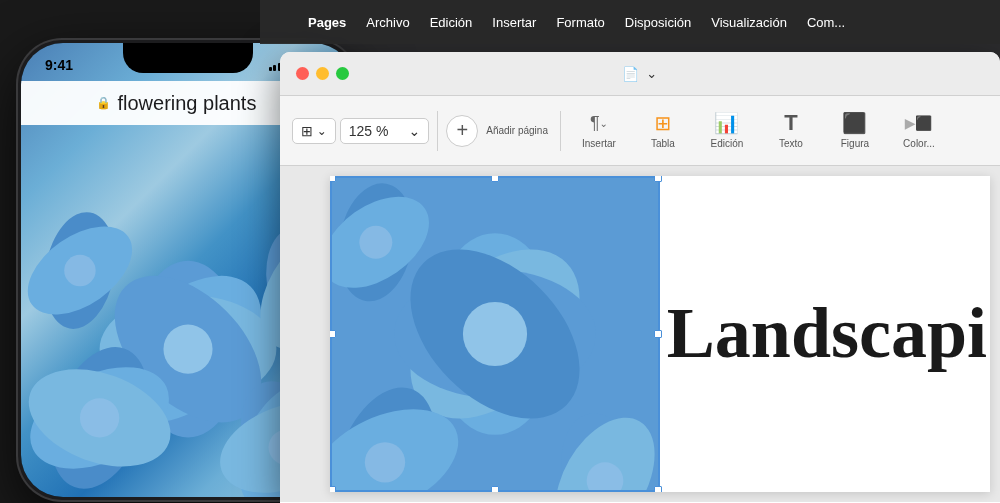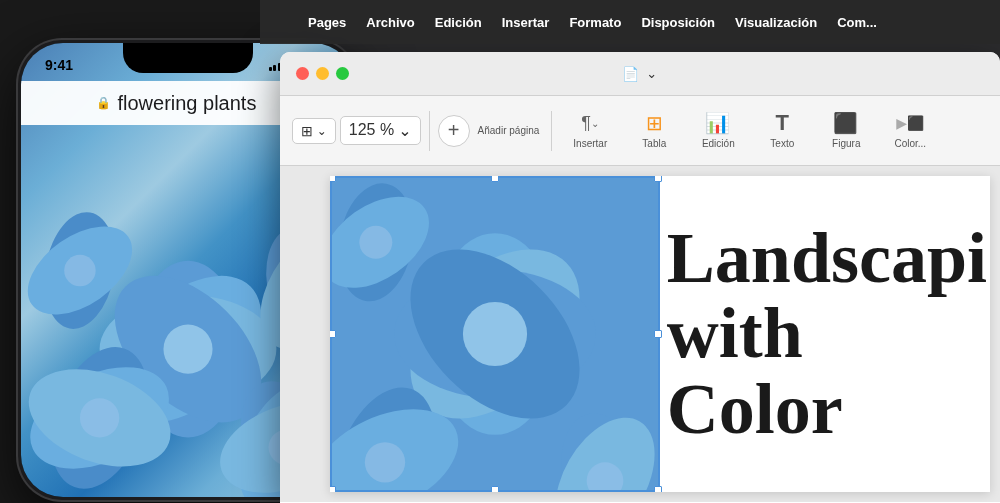--- a/index.html
+++ b/index.html
@@ -230,21 +230,21 @@
 
     .menu-apple {
       font-size: 16px;
       color: #fff;
       margin-right: 4px;
     }
 
     .menu-item {
       font-size: 13px;
       color: #fff;
-      font-weight: 700;
+      font-weight: 400;
       white-space: nowrap;
     }
     .menu-item.bold {
       font-weight: 700;
       padding-left: 8px;
     }
 
     
     .pages-window {
       position: absolute;
@@ -348,23 +348,23 @@
       background: #d0d0d0;
       margin: 0 4px;
     }
 
     .zoom-btn {
       display: flex;
       background: #fff;
       border: 1px solid #ccc;
       border-radius: 5px;
       padding: 4px 8px;
-      font-size: 16px;
+      font-size: 14px;
       color: #333;
-      gap: 4px;
+      gap: 20px;
       cursor: pointer;
     }
 
     .view-btn {
       display: flex;
       align-items: center;
       background: #fff;
       border: 1px solid #ccc;
       border-radius: 5px;
       padding: 4px 8px;
@@ -666,21 +666,20 @@
           <div class="handle ml"></div>
           <div class="handle mr"></div>
           <div class="handle bl"></div>
           <div class="handle bm"></div>
           <div class="handle br"></div>
         </div>
 
         <div class="doc-title-area">
           <div class="doc-big-title">
             <div>Landscapi</div>
-            <div>with Color</div>
           </div>
         </div>
 
       </div>
     </div>
   </div>
 
 </div>
 
 </body></html>

